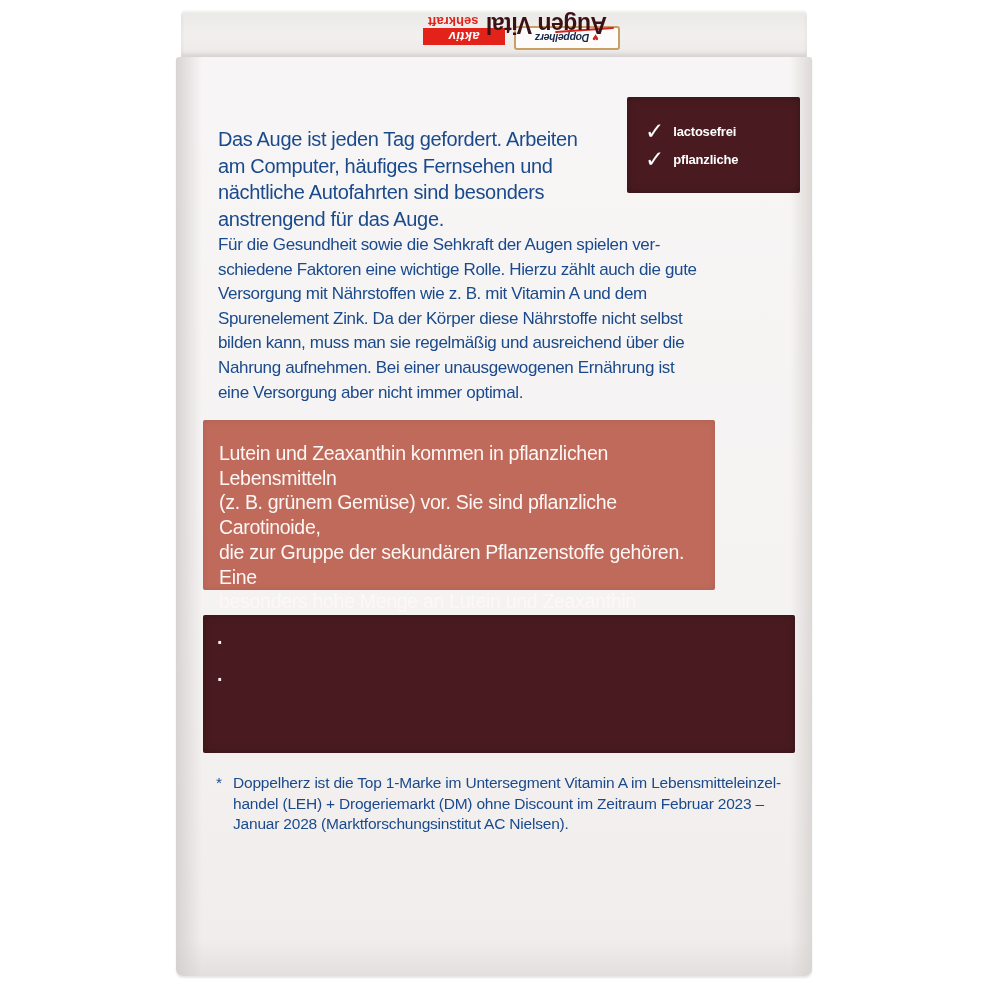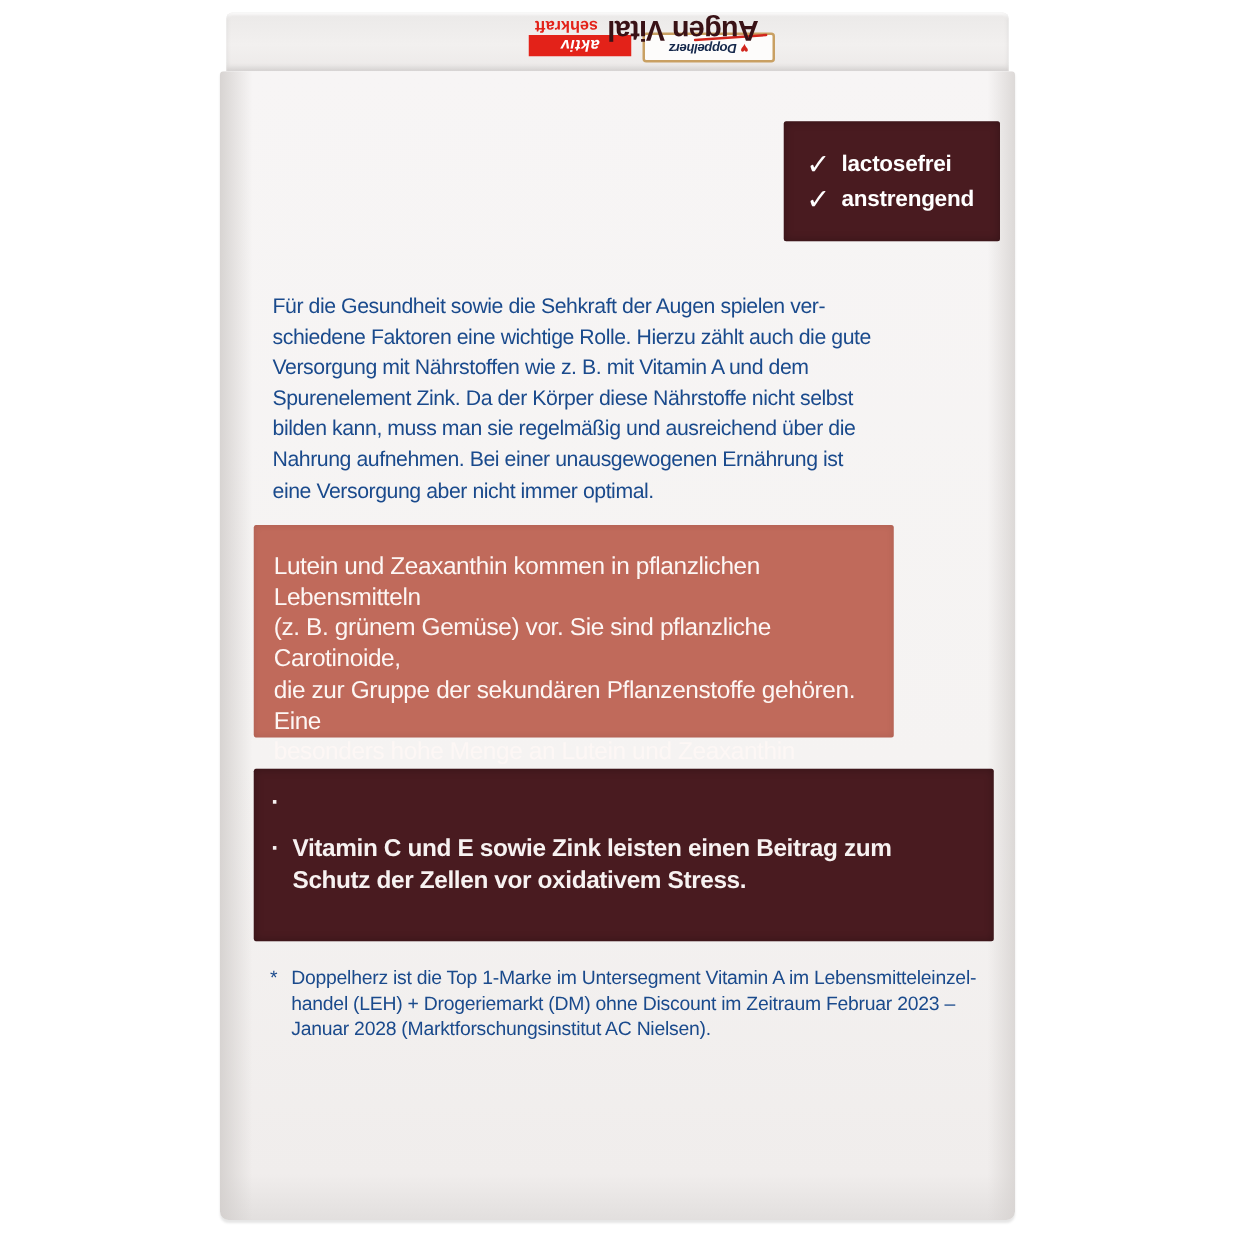--- a/index.html
+++ b/index.html
@@ -47,21 +47,21 @@
 
   
   .freefrom{
     position:absolute;left:451px;top:40px;width:173px;height:96px;box-sizing:border-box;
     background:#491b20;border-radius:2px;color:#ffffff;
     display:flex;flex-direction:column;justify-content:center;gap:5px;padding-left:18px;
     box-shadow:inset 0 0 8px rgba(0,0,0,.28);
   }
   .ff-row{display:flex;align-items:center;gap:9px;}
   .ff-check{font-size:23px;font-weight:400;line-height:1;}
-  .ff-label{font-size:18px;font-weight:700;letter-spacing:-.2px;}
+  .ff-label{font-size:13px;font-weight:700;letter-spacing:-.2px;}
 
   
   .pre{white-space:pre-line;}
   .blue{color:#1a4a8c;}
   .intro{position:absolute;left:42px;top:69px;width:412px;
     font-size:20px;line-height:26.5px;letter-spacing:-.35px;}
   .para2{position:absolute;left:42px;top:176px;width:582px;
     font-size:17px;line-height:24.6px;letter-spacing:-.35px;}
   .lutein{
     position:absolute;left:27px;top:363px;width:512px;height:170px;box-sizing:border-box;
@@ -101,24 +101,28 @@
 
   <div class="panel">
 
     <div class="freefrom">
       <div class="ff-row">
         <span class="ff-check">✓</span>
         <span class="ff-label">lactosefrei</span>
       </div>
       <div class="ff-row">
         <span class="ff-check">✓</span>
-        <span class="ff-label">anstrengend</span>
+        <span class="ff-label">pflanzliche</span>
       </div>
     </div>
 
+    <div class="intro blue pre">Das Auge ist jeden Tag gefordert. Arbeiten
+am Computer, häufiges Fernsehen und
+nächtliche Autofahrten sind besonders
+anstrengend für das Auge.</div>
 
     <div class="para2 blue pre">Für die Gesundheit sowie die Sehkraft der Augen spielen ver-
 schiedene Faktoren eine wichtige Rolle. Hierzu zählt auch die gute
 Versorgung mit Nährstoffen wie z. B. mit Vitamin A und dem
 Spurenelement Zink. Da der Körper diese Nährstoffe nicht selbst
 bilden kann, muss man sie regelmäßig und ausreichend über die
 Nahrung aufnehmen. Bei einer unausgewogenen Ernährung ist
 eine Versorgung aber nicht immer optimal.</div>
 
     <div class="lutein pre">Lutein und Zeaxanthin kommen in pflanzlichen Lebensmitteln
@@ -127,22 +131,20 @@
 besonders hohe Menge an Lutein und Zeaxanthin befindet
 sich in einem Abschnitt des Auges, der als „Gelber Fleck“
 bezeichnet wird. Er liegt in der Mitte des Augenhintergrundes.</div>
 
     <div class="claims">
       <div class="claim">
         <span class="bullet">·</span>
       </div>
       <div class="claim">
         <span class="bullet">·</span>
-        <span class="pre">Vitamin C und E sowie Zink leisten einen Beitrag zum
-Schutz der Zellen vor oxidativem Stress.</span>
       </div>
     </div>
 
     <div class="footnote blue">
       <span class="fn-marker">*</span>
       <span class="pre">Doppelherz ist die Top 1-Marke im Untersegment Vitamin A im Lebensmitteleinzel-
 handel (LEH) + Drogeriemarkt (DM) ohne Discount im Zeitraum Februar 2023 –
 Januar 2028 (Marktforschungsinstitut AC Nielsen).</span>
     </div>
 

